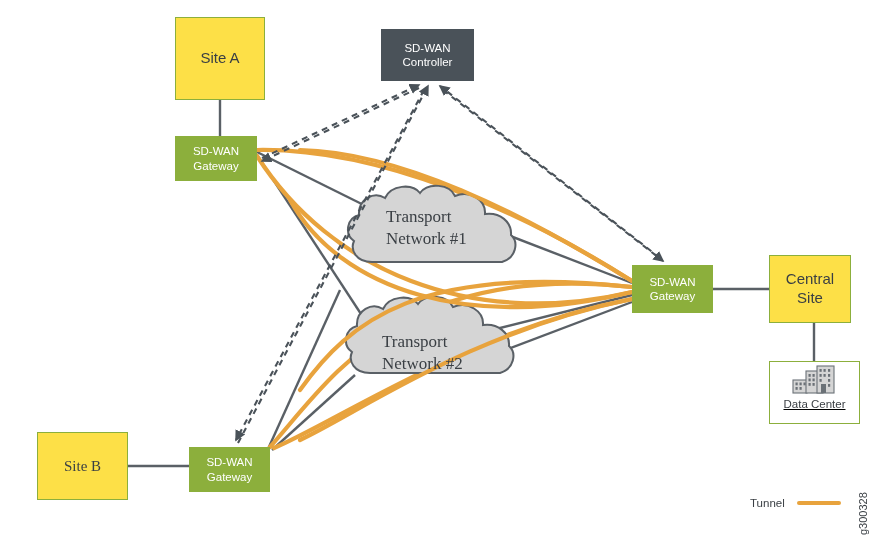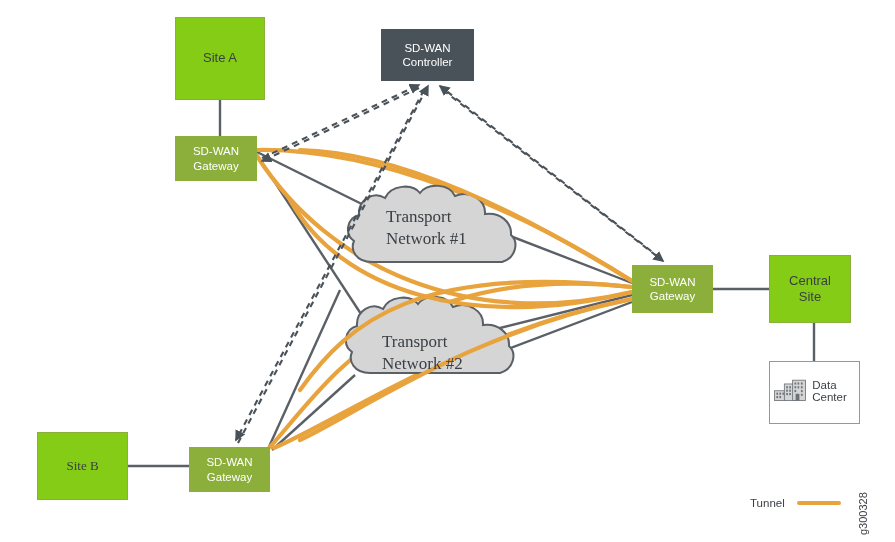--- a/index.html
+++ b/index.html
@@ -1,28 +1,28 @@
 <!DOCTYPE html>
 <html><head>
 <meta charset="utf-8">
 <style>
   html,body{margin:0;padding:0;background:#ffffff;}
   body{width:895px;height:542px;position:relative;overflow:hidden;
        font-family:"Liberation Sans","DejaVu Sans",sans-serif;}
   #canvas{position:absolute;left:0;top:0;width:895px;height:542px;}
   .node{position:absolute;box-sizing:border-box;display:flex;align-items:center;
         justify-content:center;text-align:center;line-height:1.25;}
-  .node-white{background:#84cc16;border:1.6px solid #8CAF3C;color:#3a3f44;font-size:13px;text-align:center;}
+  .node-white{background:#fde047;border:1.6px solid #8CAF3C;color:#3a3f44;font-size:15px;text-align:center;}
   .node-green{background:#8CAF3C;border:1px solid #8CAF3C;color:#ffffff;font-size:11.5px;}
   .node-dark{background:#4A5259;border:1px solid #4A5259;color:#ffffff;font-size:11.5px;}
   .cloud-label{position:absolute;color:#3a3f44;font-size:17px;text-align:left;
                line-height:1.3;pointer-events:none;font-family:Liberation Serif, serif;}
   .dc-box{position:absolute;box-sizing:border-box;background:#fff;border:1.6px solid #8CAF3C;
-          display:flex;flex-direction:row;align-items:center;justify-content:flex-end;
-          padding-bottom:5px;}
+          display:flex;flex-direction:column;align-items:center;justify-content:flex-start;
+          padding-bottom:5px;text-decoration:underline;}
   .dc-label{font-size:11.5px;color:#3a3f44;margin-top:2px;}
   .legend{position:absolute;display:flex;align-items:center;gap:12px;}
   .legend-text{font-size:11.5px;color:#3a3f44;}
   .legend-line{width:44px;height:4px;background:#E8A33D;border-radius:2px;}
   .watermark{position:absolute;font-size:11px;color:#3a3f44;
              transform:rotate(-90deg);transform-origin:left top;white-space:nowrap;}
 </style>
 </head>
 <body>
 

